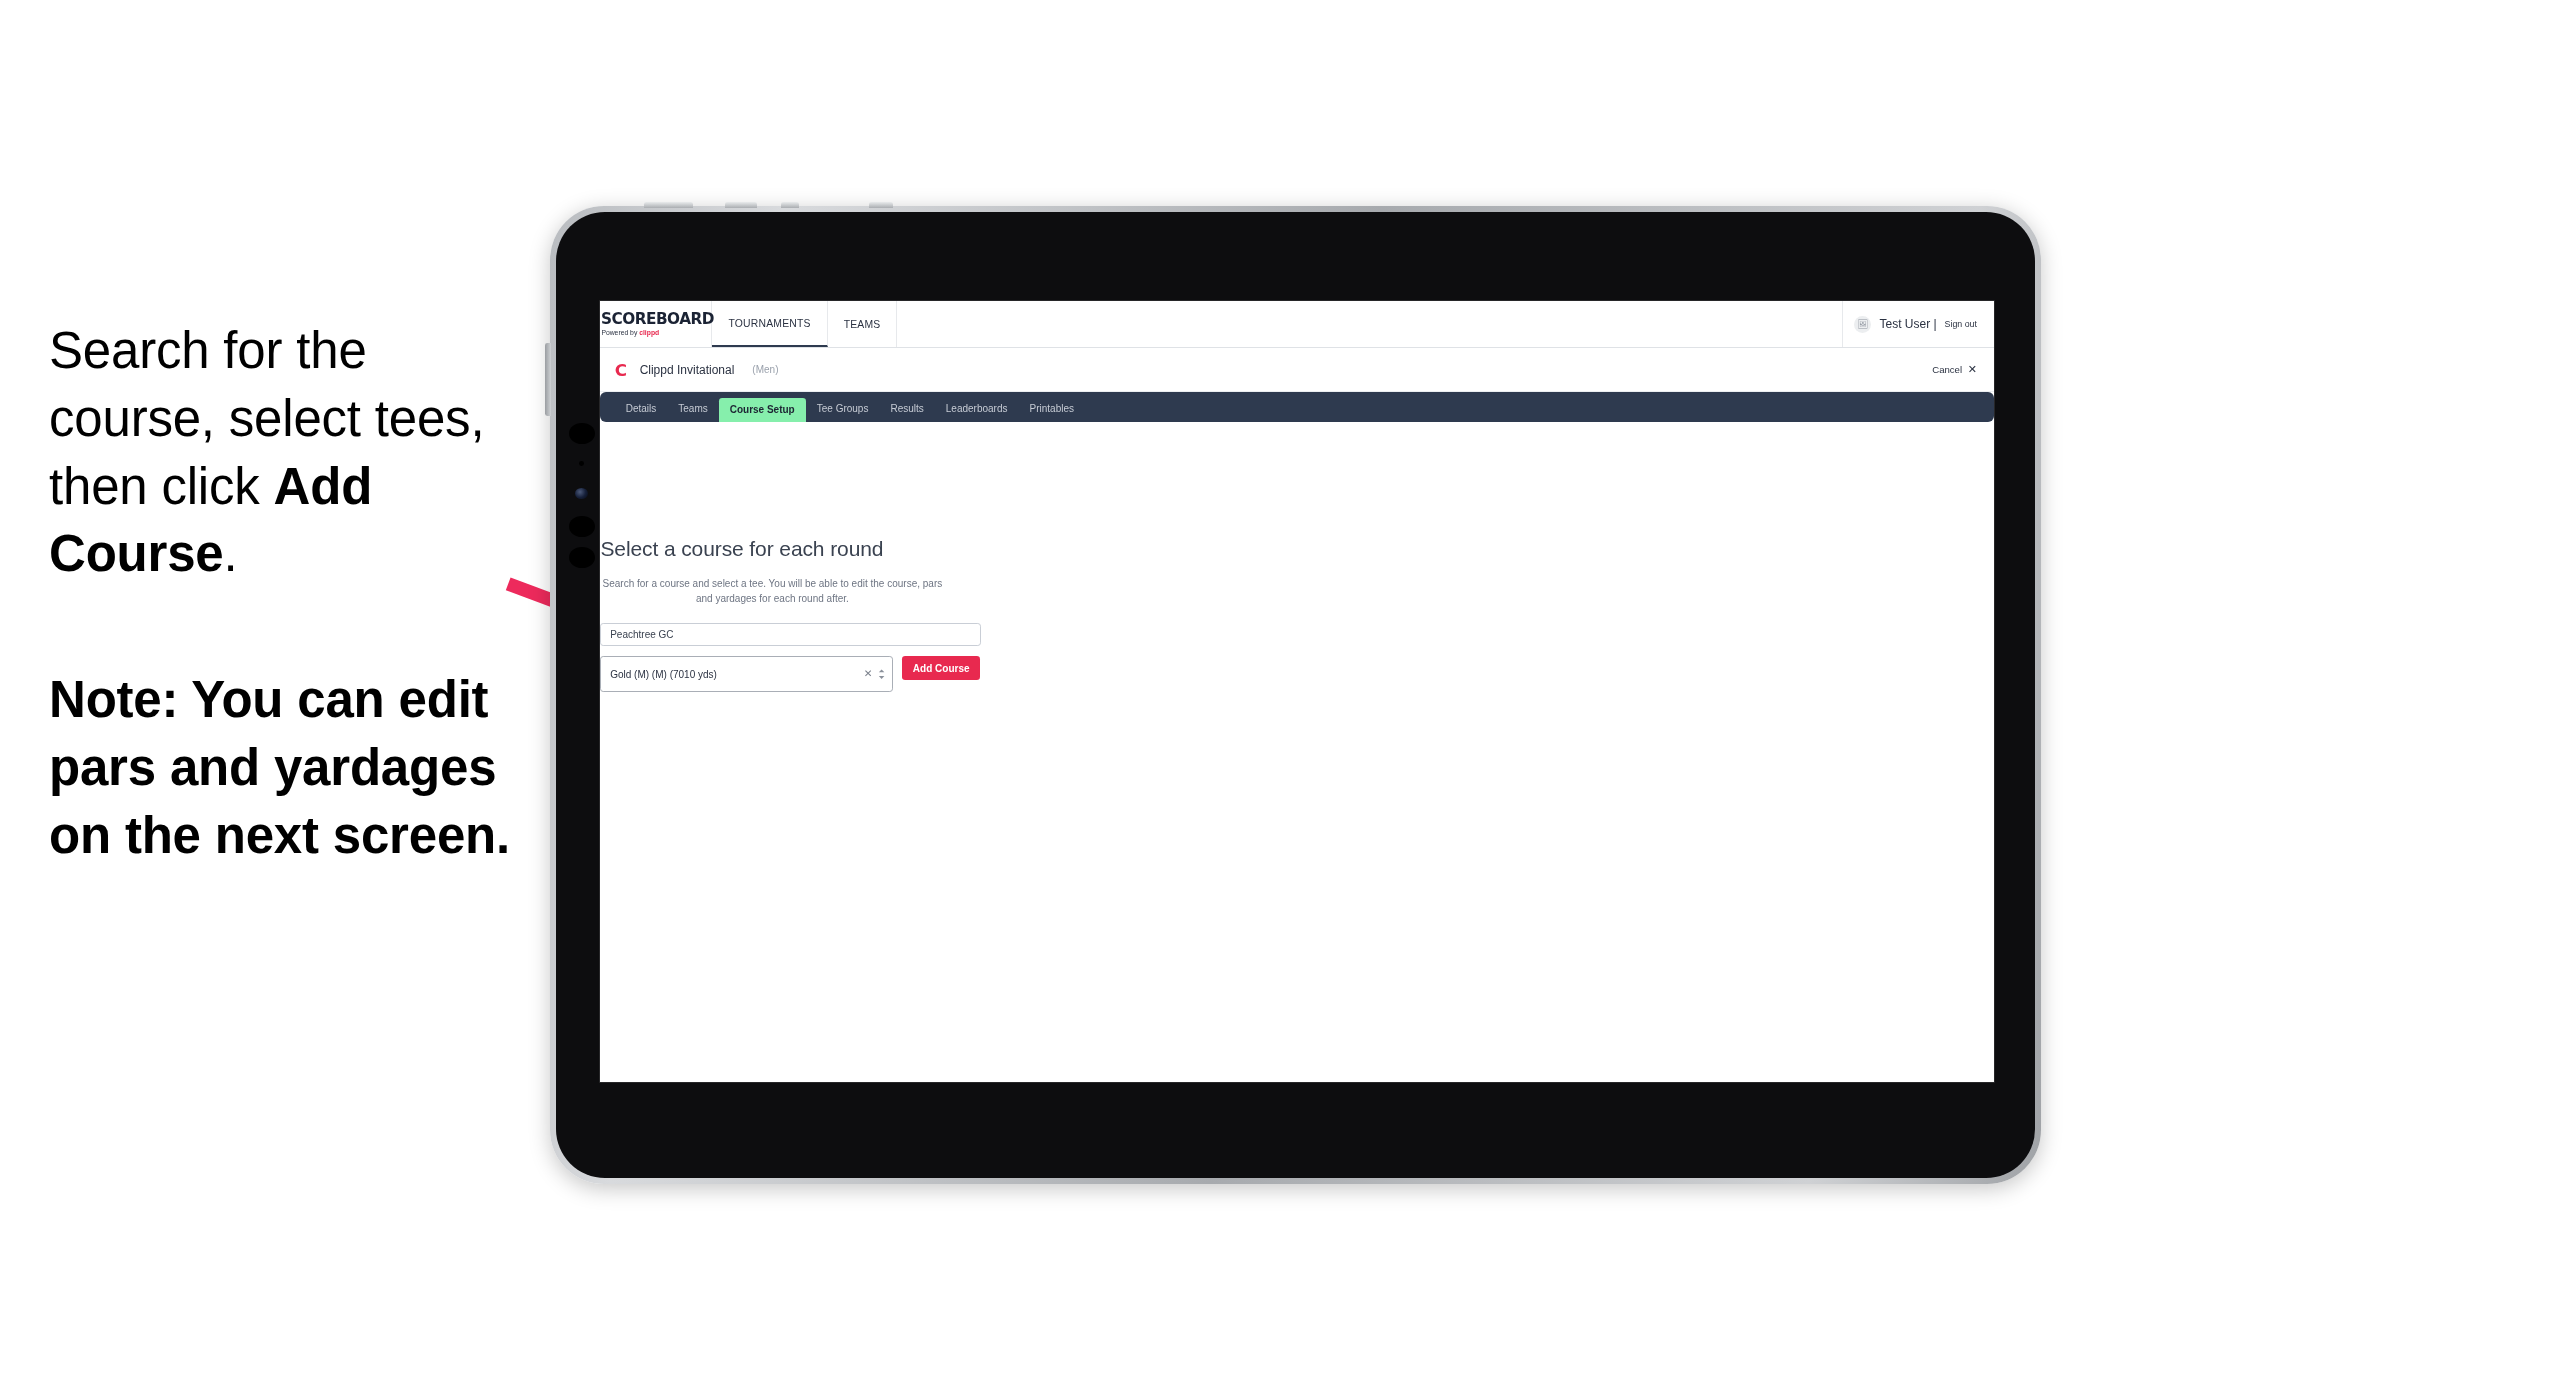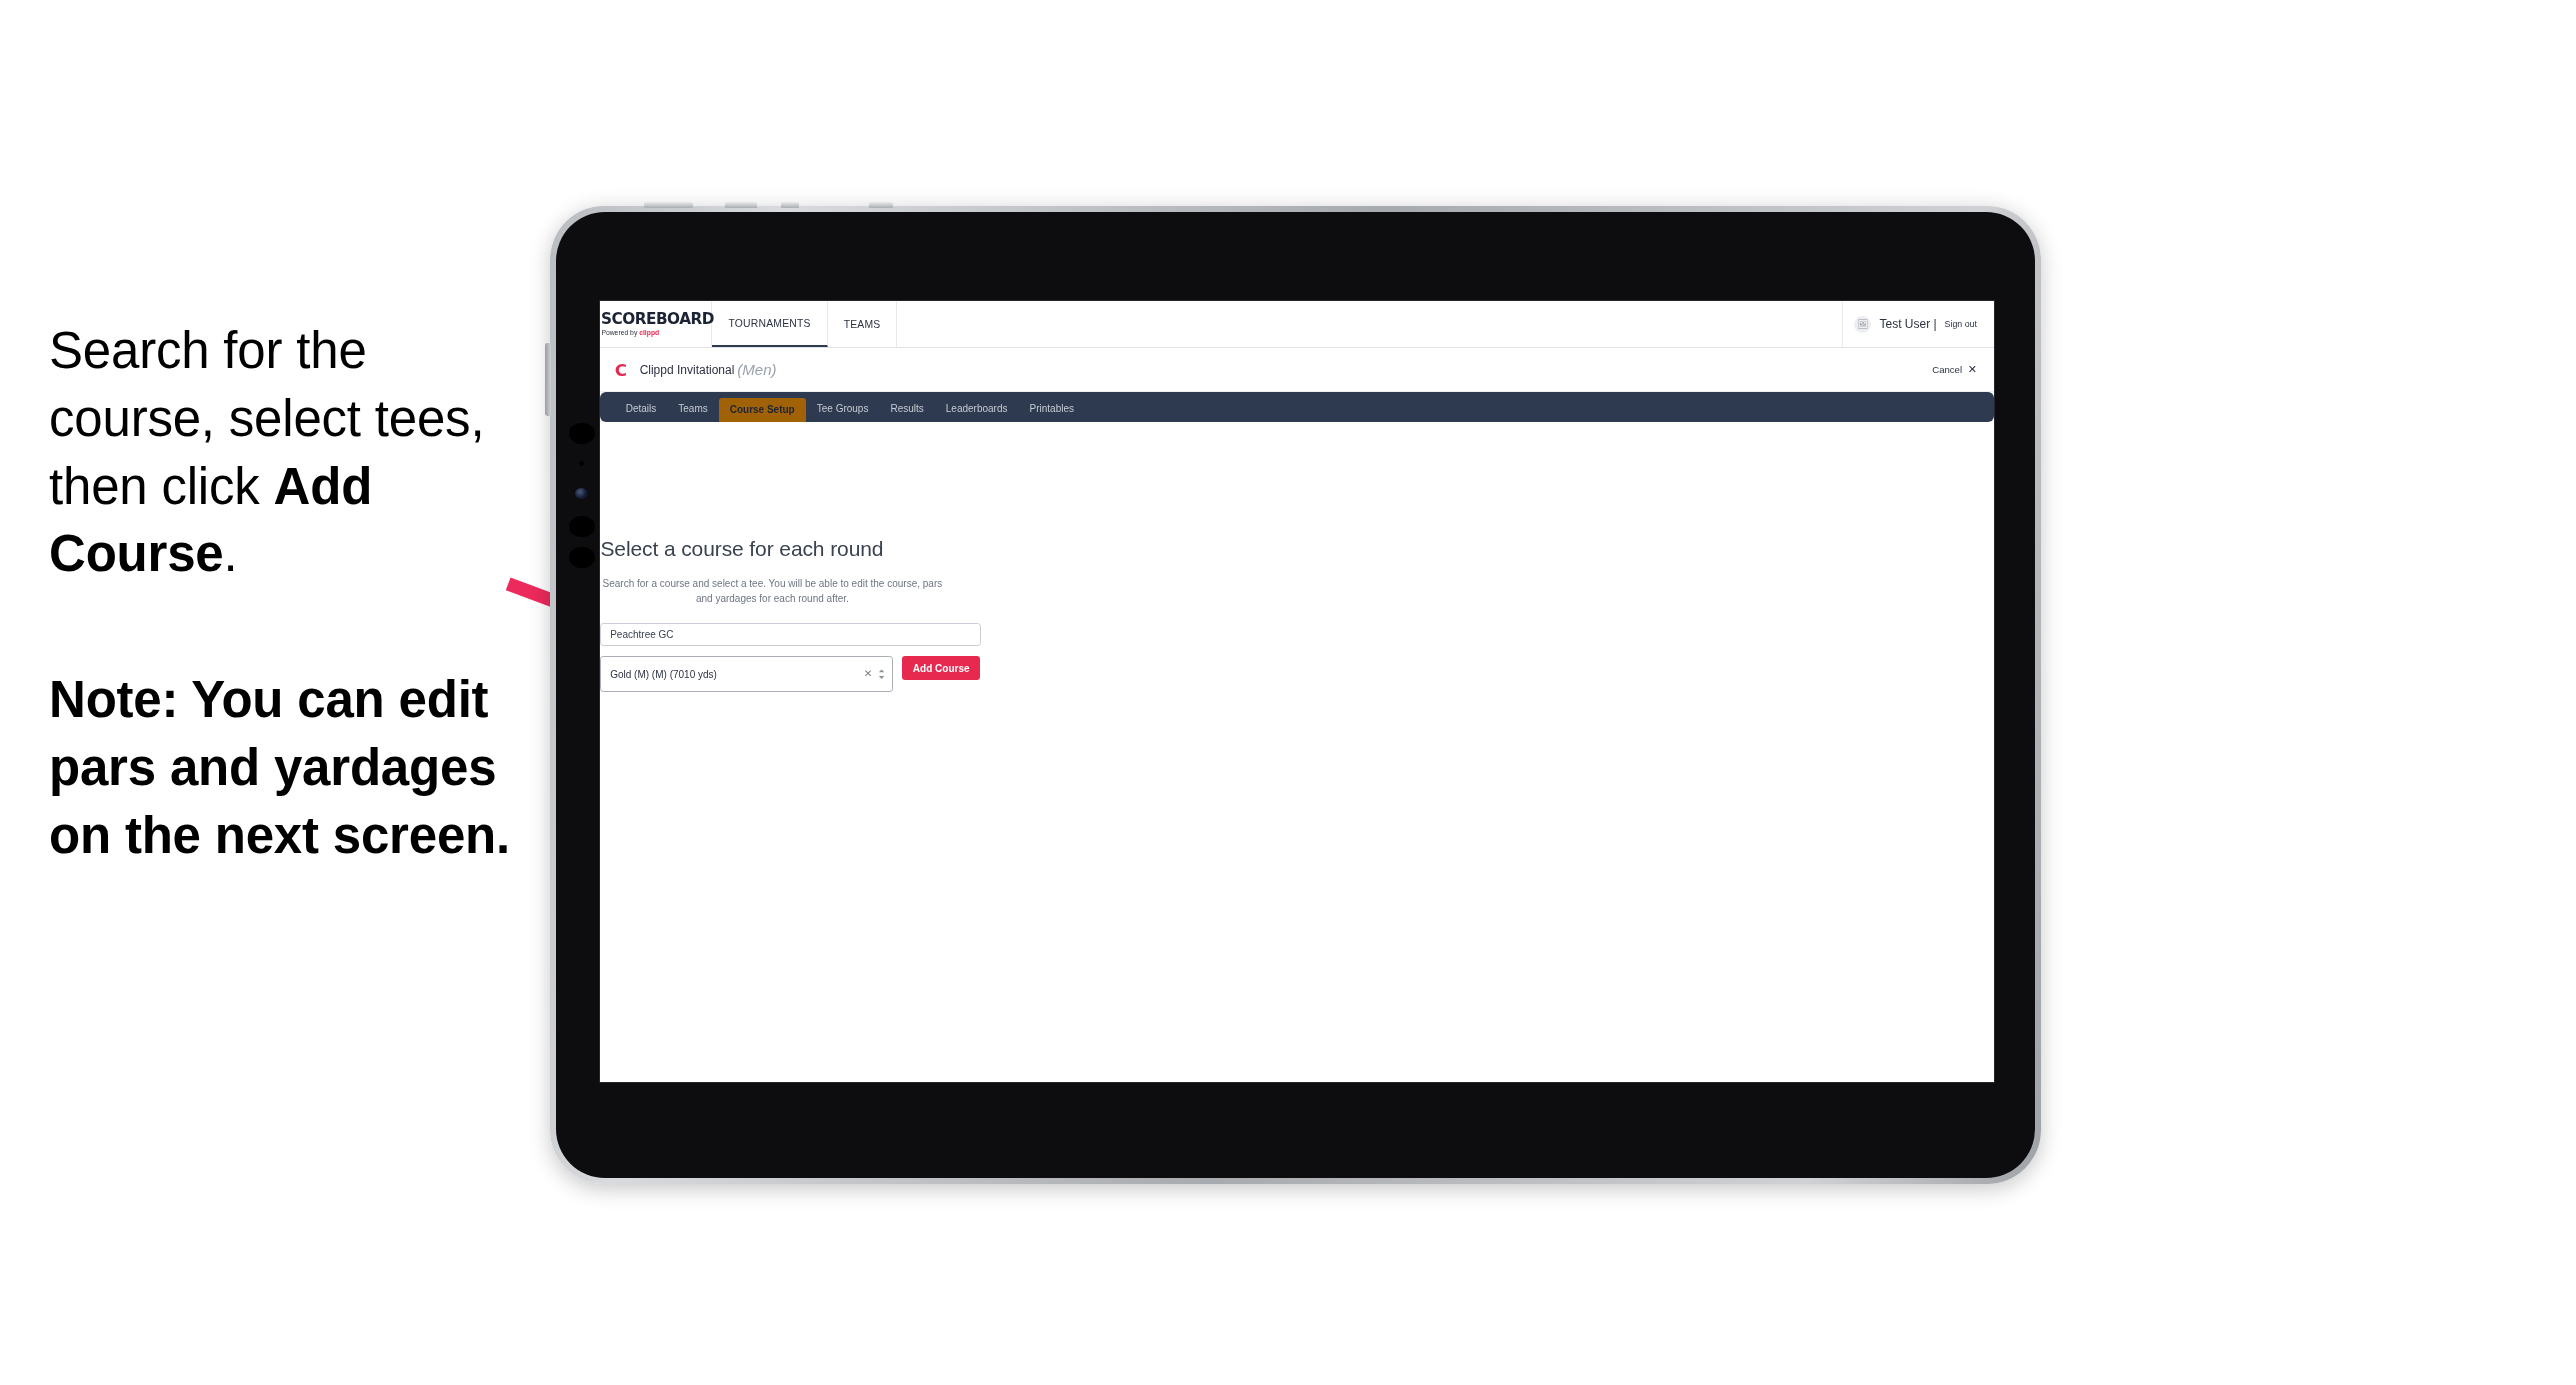--- a/index.html
+++ b/index.html
@@ -191,21 +191,21 @@
   }
   .c-logo {
     font-family: "DejaVu Sans", sans-serif;
     font-weight: bold;
     font-size: 16.7px;
     color: #e8294f;
     line-height: 1;
     margin-right: 12.7px;
   }
   .t-name { font-size: 12px; color: #2b3242; }
-  .t-gender { font-size: 15px; color: #9aa1ac; margin-left: 3px; font-style: italic; }
+  .t-gender { font-size: 10px; color: #9aa1ac; margin-left: 18px; }
   .title-spacer { flex: 1; }
   .cancel-btn {
     display: flex;
     align-items: center;
     gap: 5.6px;
     font-size: 9.6px;
     color: #2b3242;
     cursor: pointer;
   }
   .cancel-x { font-size: 11px; line-height: 1; }
@@ -223,21 +223,21 @@
   }
   .tab {
     font-size: 10px;
     color: #c6cbd4;
     padding: 5.6px 11px;
     margin-bottom: 2.4px;
     cursor: pointer;
     white-space: nowrap;
   }
   .tab.active {
-    background: #a16207;
+    background: #86efac;
     color: #1d2533;
     font-weight: bold;
     border-radius: 3.2px 3.2px 0 0;
     padding: 6.4px 11px 7.2px;
     margin-bottom: 0;
   }
 
   
   .main {
     position: relative;

